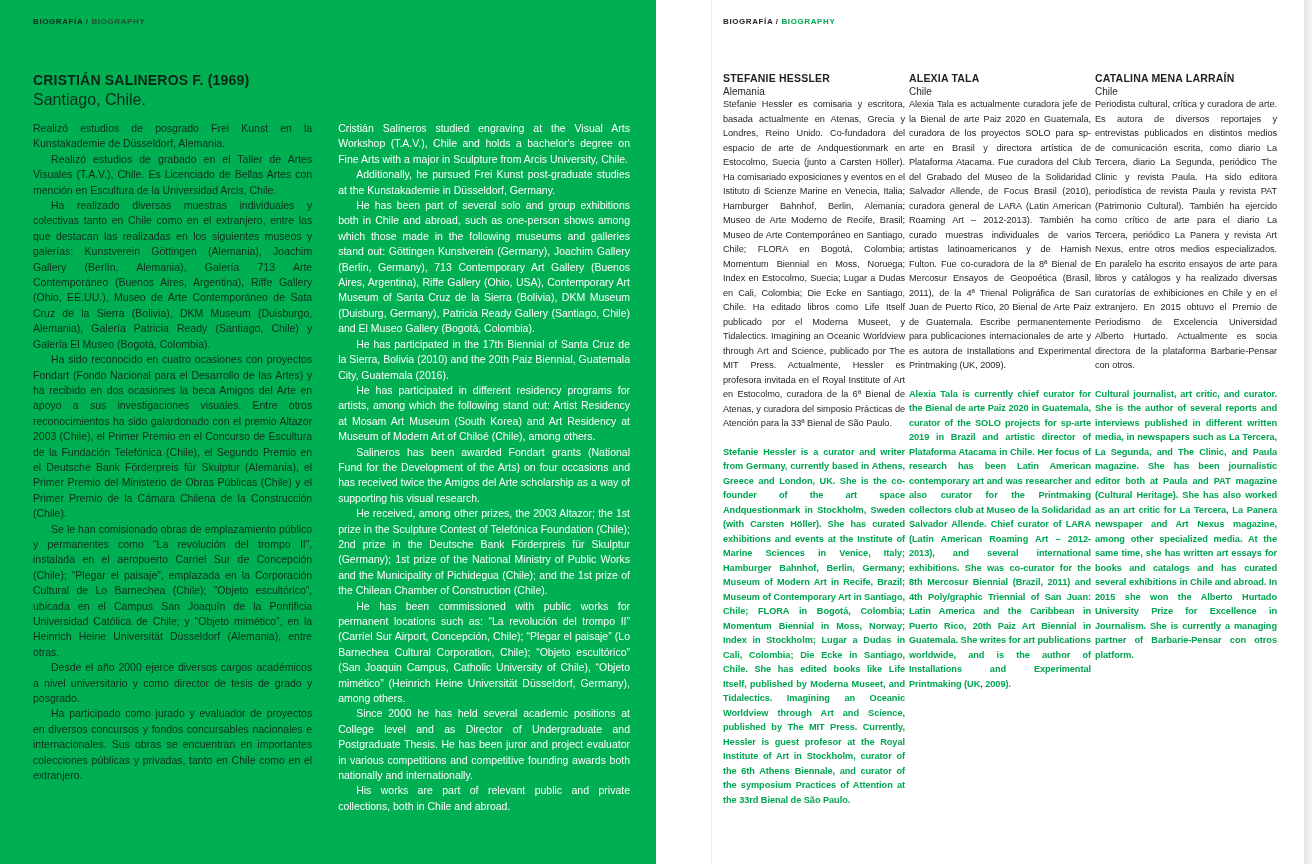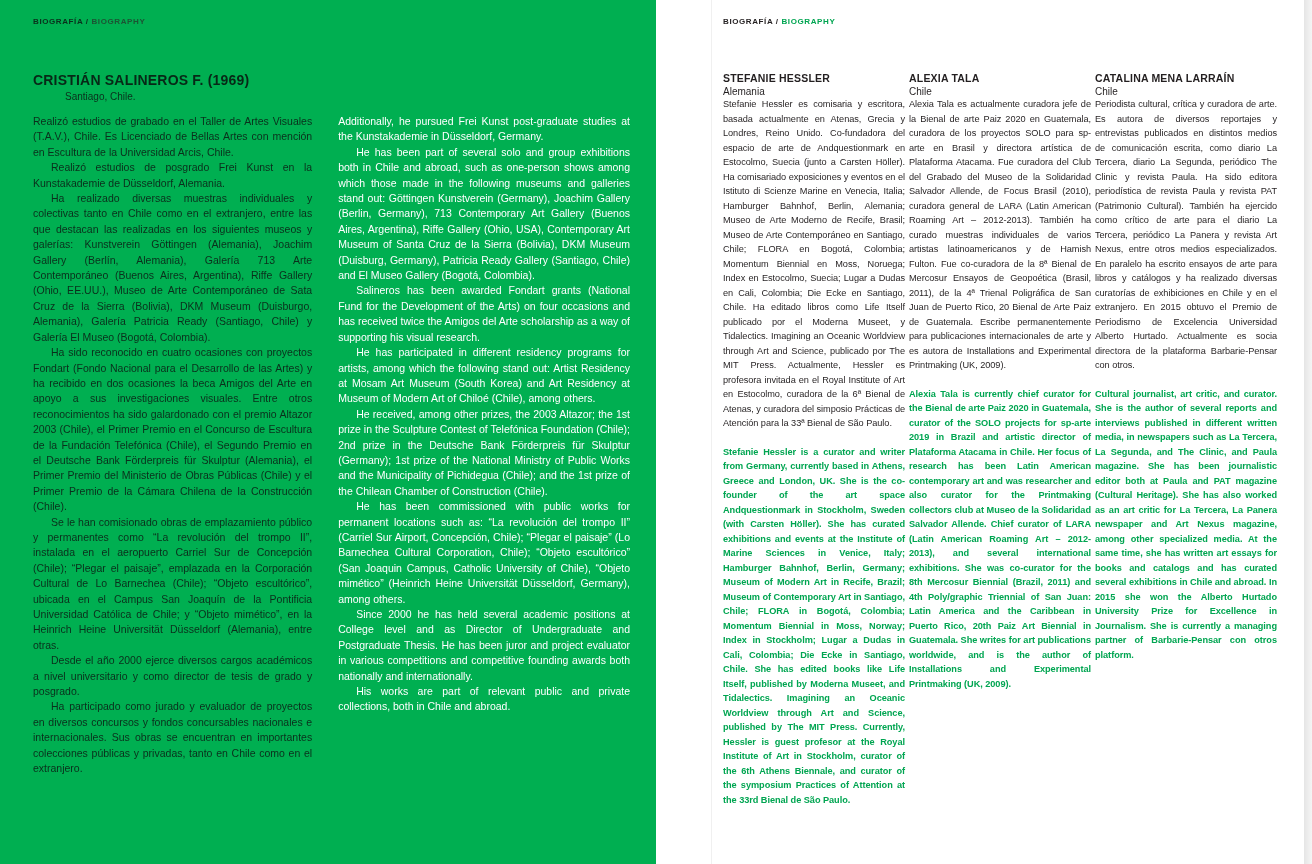--- a/index.html
+++ b/index.html
@@ -19,21 +19,21 @@
     padding: 17px 26px 0 33px;
   }
   .kicker { font-size: 8px; font-weight: bold; letter-spacing: 0.6px; }
   .page-left .kicker { color: #0A2F1C; }
   .page-left .kicker .k-en { color: #1C5434; }
   .artist-block { margin-top: 46px; }
   .artist-name {
     margin: 0; font-size: 14px; font-weight: bold;
     letter-spacing: 0.2px; color: #072817;
   }
-  .artist-loc { margin-top: 3px; font-size: 10px; color: #0A2F1C; margin-left: 32px; }
+  .artist-loc { margin-top: 3px; font-size: 16px; color: #0A2F1C; }
   .cols2 { display: flex; gap: 26px; margin-top: 12px; }
   .colL { width: 287px; text-align: justify; }
   .colL p { margin: 0; font-size: 10.5px; line-height: 15.4px; }
   .colL p + p { text-indent: 18px; }
   .col-es { color: #0A2F1C; }
   .col-en { width: 300px; color: #ffffff; }
 
   
   .fold {
     position: absolute; left: 648px; top: 0; width: 20px; height: 864px;
@@ -78,33 +78,35 @@
       <span class="k-en">BIOGRAPHY</span>
     </div>
 
     <div class="artist-block">
       <h1 class="artist-name">CRISTIÁN SALINEROS F. (1969)</h1>
       <div class="artist-loc">Santiago, Chile.</div>
     </div>
 
     <div class="cols2">
       <div class="colL col-es">
+        <p>Realizó estudios de posgrado Frei Kunst en la Kunstakademie de Düsseldorf, Alemania.</p>
         <p>Realizó estudios de grabado en el Taller de Artes Visuales (T.A.V.), Chile. Es Licenciado de Bellas Artes con mención en Escultura de la Universidad Arcis, Chile.</p>
-        <p>Realizó estudios de posgrado Frei Kunst en la Kunstakademie de Düsseldorf, Alemania.</p>
         <p>Ha realizado diversas muestras individuales y colectivas tanto en Chile como en el extranjero, entre las que destacan las realizadas en los siguientes museos y galerías: Kunstverein Göttingen (Alemania), Joachim Gallery (Berlín, Alemania), Galería 713 Arte Contemporáneo (Buenos Aires, Argentina), Riffe Gallery (Ohio, EE.UU.), Museo de Arte Contemporáneo de Sata Cruz de la Sierra (Bolivia), DKM Museum (Duisburgo, Alemania), Galería Patricia Ready (Santiago, Chile) y Galería El Museo (Bogotá, Colombia).</p>
         <p>Ha sido reconocido en cuatro ocasiones con proyectos Fondart (Fondo Nacional para el Desarrollo de las Artes) y ha recibido en dos ocasiones la beca Amigos del Arte en apoyo a sus investigaciones visuales. Entre otros reconocimientos ha sido galardonado con el premio Altazor 2003 (Chile), el Primer Premio en el Concurso de Escultura de la Fundación Telefónica (Chile), el Segundo Premio en el Deutsche Bank Förderpreis für Skulptur (Alemania), el Primer Premio del Ministerio de Obras Públicas (Chile) y el Primer Premio de la Cámara Chilena de la Construcción (Chile).</p>
         <p>Se le han comisionado obras de emplazamiento público y permanentes como “La revolución del trompo II”, instalada en el aeropuerto Carriel Sur de Concepción (Chile); “Plegar el paisaje”, emplazada en la Corporación Cultural de Lo Barnechea (Chile); “Objeto escultórico”, ubicada en el Campus San Joaquín de la Pontificia Universidad Católica de Chile; y “Objeto mimético”, en la Heinrich Heine Universität Düsseldorf (Alemania), entre otras.</p>
         <p>Desde el año 2000 ejerce diversos cargos académicos a nivel universitario y como director de tesis de grado y posgrado.</p>
         <p>Ha participado como jurado y evaluador de proyectos en diversos concursos y fondos concursables nacionales e internacionales. Sus obras se encuentran en importantes colecciones públicas y privadas, tanto en Chile como en el extranjero.</p>
       </div>
       <div class="colL col-en">
+        <p>Cristián Salineros studied engraving at the Visual Arts Workshop (T.A.V.), Chile and holds a bachelor's degree on Fine Arts with a major in Sculpture from Arcis University, Chile.</p>
         <p>Additionally, he pursued Frei Kunst post-graduate studies at the Kunstakademie in Düsseldorf, Germany.</p>
         <p>He has been part of several solo and group exhibitions both in Chile and abroad, such as one-person shows among which those made in the following museums and galleries stand out: Göttingen Kunstverein (Germany), Joachim Gallery (Berlin, Germany), 713 Contemporary Art Gallery (Buenos Aires, Argentina), Riffe Gallery (Ohio, USA), Contemporary Art Museum of Santa Cruz de la Sierra (Bolivia), DKM Museum (Duisburg, Germany), Patricia Ready Gallery (Santiago, Chile) and El Museo Gallery (Bogotá, Colombia).</p>
+        <p>He has participated in the 17th Biennial of Santa Cruz de la Sierra, Bolivia (2010) and the 20th Paiz Biennial, Guatemala City, Guatemala (2016).</p>
+        <p>He has participated in different residency programs for artists, among which the following stand out: Artist Residency at Mosam Art Museum (South Korea) and Art Residency at Museum of Modern Art of Chiloé (Chile), among others.</p>
         <p>Salineros has been awarded Fondart grants (National Fund for the Development of the Arts) on four occasions and has received twice the Amigos del Arte scholarship as a way of supporting his visual research.</p>
-        <p>He has participated in different residency programs for artists, among which the following stand out: Artist Residency at Mosam Art Museum (South Korea) and Art Residency at Museum of Modern Art of Chiloé (Chile), among others.</p>
         <p>He received, among other prizes, the 2003 Altazor; the 1st prize in the Sculpture Contest of Telefónica Foundation (Chile); 2nd prize in the Deutsche Bank Förderpreis für Skulptur (Germany); 1st prize of the National Ministry of Public Works and the Municipality of Pichidegua (Chile); and the 1st prize of the Chilean Chamber of Construction (Chile).</p>
         <p>He has been commissioned with public works for permanent locations such as: “La revolución del trompo II” (Carriel Sur Airport, Concepción, Chile); “Plegar el paisaje” (Lo Barnechea Cultural Corporation, Chile); “Objeto escultórico” (San Joaquin Campus, Catholic University of Chile), “Objeto mimético” (Heinrich Heine Universität Düsseldorf, Germany), among others.</p>
         <p>Since 2000 he has held several academic positions at College level and as Director of Undergraduate and Postgraduate Thesis. He has been juror and project evaluator in various competitions and competitive founding awards both nationally and internationally.</p>
         <p>His works are part of relevant public and private collections, both in Chile and abroad.</p>
       </div>
     </div>
   </section>
 
   <section class="page page-right">
     <div class="fold"></div>

